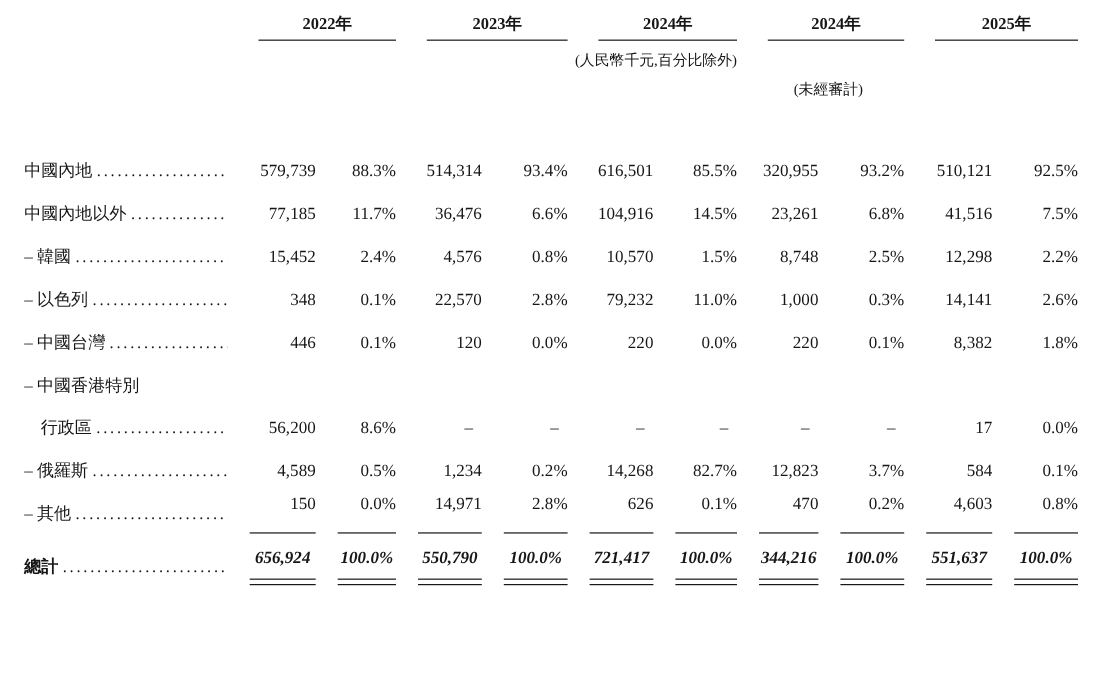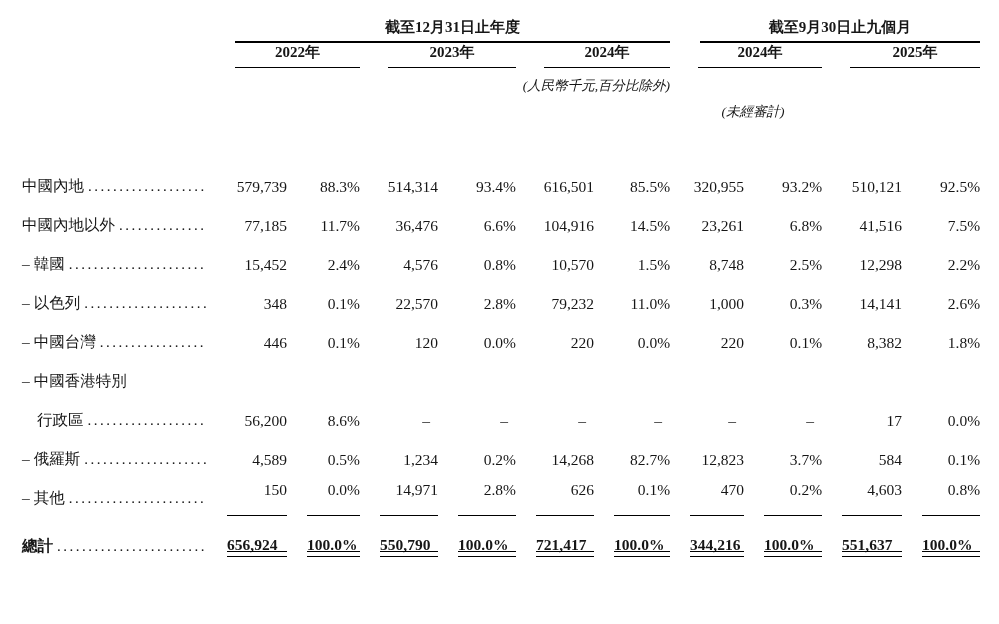--- a/index.html
+++ b/index.html
@@ -45,21 +45,20 @@
     font-weight: bold;
     font-size: 15px;
     text-align: center;
     padding-top: 0;
     padding-bottom: 5px;
     white-space: nowrap;
   }
   .yrule { border-bottom: 1.5px solid #000; }
 
   .note {
-    font-style: italic;
     font-size: 13.5px;
     white-space: nowrap;
   }
   .note-currency { text-align: right; padding-top: 9px; }
   .note-unaudited { text-align: center; padding-top: 8px; padding-left: 14px; }
   tr.spacer td { height: 46px; }
 
   
   tr.data td { height: 39px; font-size: 15.5px; }
   .num { text-align: right; white-space: nowrap; }
@@ -82,22 +81,23 @@
     text-align: right;
     border-bottom: 1.5px solid #000;
     padding-bottom: 16px;
   }
   
   tr.total td { height: 56px; font-size: 15.5px; }
   tr.total .ltext, tr.total .num { font-weight: bold; }
   .totalcell {
     position: relative;
     margin-left: 20px;
-    text-align: left;
-    padding-bottom: 3px;
+    text-align: center;
+    padding-bottom: 15px;
+    font-style: italic;
   }
   .totalcell::after {
     content: "";
     position: absolute;
     left: 0; right: 0; bottom: 0;
     height: 4px;
     border-top: 1.5px solid #000;
     border-bottom: 1.5px solid #000;
   }
 </style>
@@ -114,35 +114,20 @@
         <col style="width:78px">
         <col style="width:78px">
       <col style="width:76px">
         <col style="width:74px">
         <col style="width:78px">
       <col style="width:80px">
         <col style="width:78px">
     </colgroup>
 
     <tbody>
-        <tr>
-      <th></th>
-      <th colspan="6">
-        <div class="gwrap">
-          <div class="gtitle">截至12月31日止年度</div>
-          <div class="grule"></div>
-        </div>
-      </th>
-      <th colspan="4">
-        <div class="gwrap2">
-          <div class="gtitle">截至9月30日止九個月</div>
-          <div class="grule"></div>
-        </div>
-      </th>
-    </tr>
 
     <tr>
       <th></th>
       <th colspan="2">
         <div class="ywrap">
               <div class="ylabel">2022年</div>
               <div class="yrule"></div>
             </div>
       </th>
       <th colspan="2">

